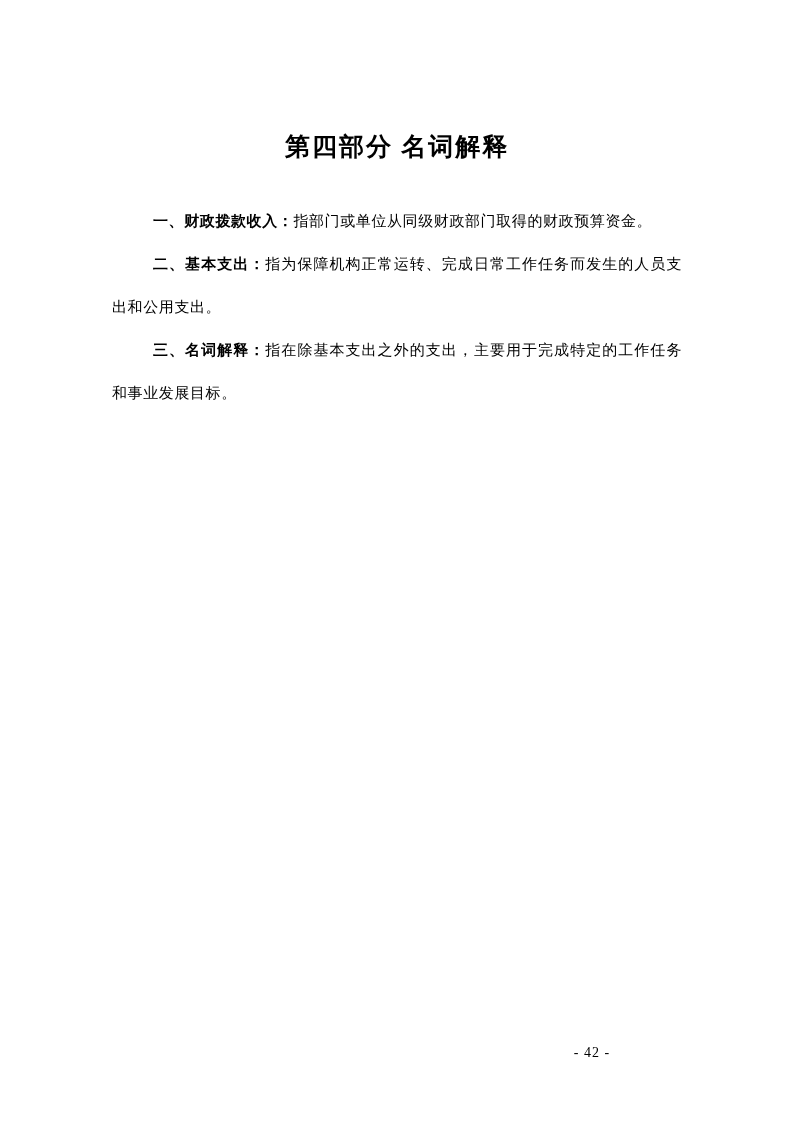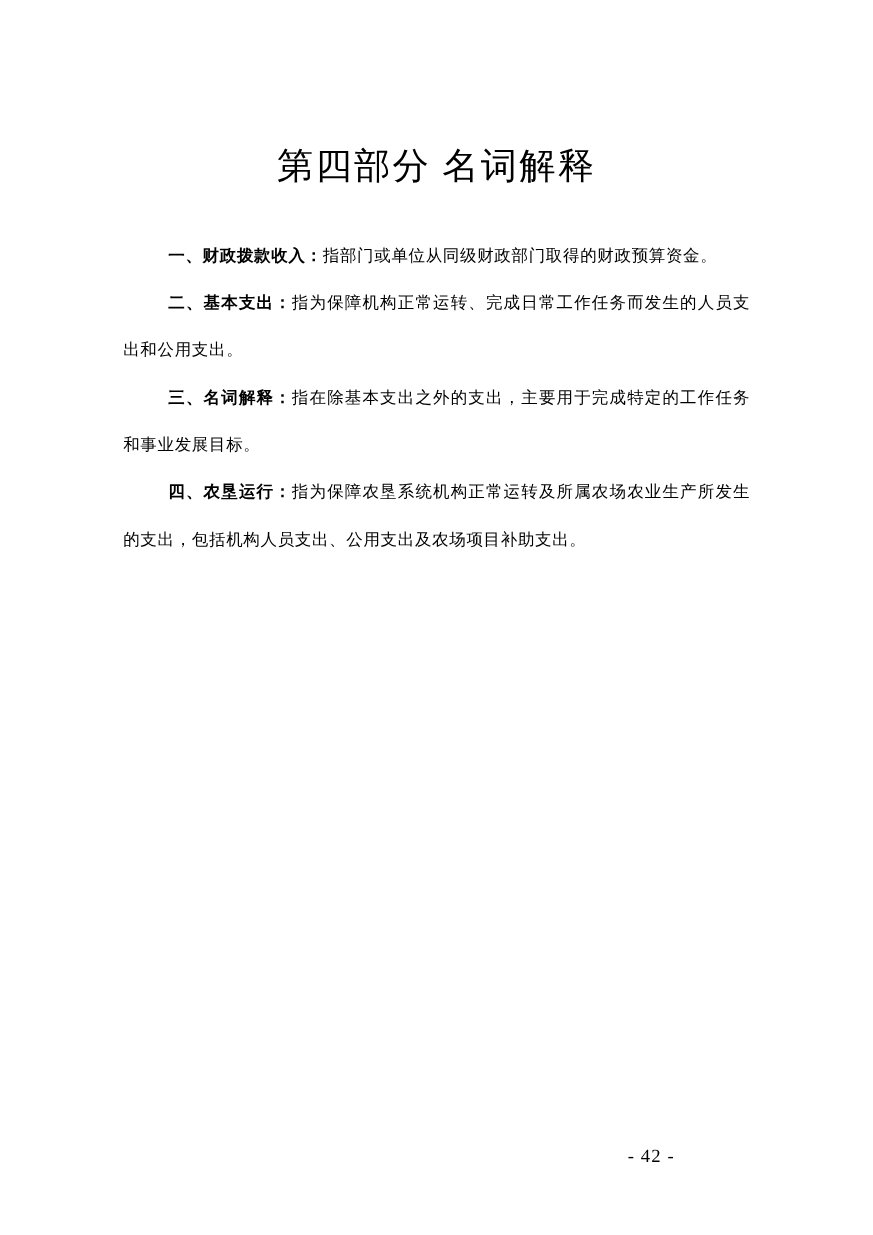--- a/index.html
+++ b/index.html
@@ -21,22 +21,22 @@
     top: 0;
     width: 794px;
     height: 1123px;
     box-sizing: border-box;
     padding: 0 112px;
   }
   .doc-title {
     margin: 0;
     padding-top: 128px;
     text-align: center;
-    font-size: 33px;
-    font-weight: 400;
+    font-size: 25px;
+    font-weight: 700;
     letter-spacing: 2px;
     line-height: 1.5;
     font-family: "Liberation Serif", "DejaVu Serif", serif;
   }
   .body-block {
     margin-top: 34px;
   }
   .para {
     margin: 0 0 0 0;
     font-size: 15px;
@@ -49,21 +49,21 @@
   }
   .para .lead {
     font-weight: 700;
   }
   .page-number {
     position: absolute;
     left: 0;
     right: 0;
     bottom: 62px;
     text-align: center;
-    font-size: 17px;
+    font-size: 14px;
     letter-spacing: 1px;
     padding-left: 390px;
     font-family: "Liberation Serif", "DejaVu Serif", serif;
   }
 </style>
 </head>
 <body>
 
 <div class="page">
 
@@ -76,21 +76,18 @@
     </p>
 
     <p class="para">
       <span class="lead">二、基本支出：</span><span>指为保障机构正常运转、完成日常工作任务而发生的人员支出和公用支出。</span>
     </p>
 
     <p class="para">
       <span class="lead">三、名词解释：</span><span>指在除基本支出之外的支出，主要用于完成特定的工作任务和事业发展目标。</span>
     </p>
 
-    <p class="para">
-      <span class="lead">四、农垦运行：</span><span>指为保障农垦系统机构正常运转及所属农场农业生产所发生的支出，包括机构人员支出、公用支出及农场项目补助支出。</span>
-    </p>
 
   </div>
 
   <div class="page-number">- 42 -</div>
 
 </div>
 
 </body></html>

